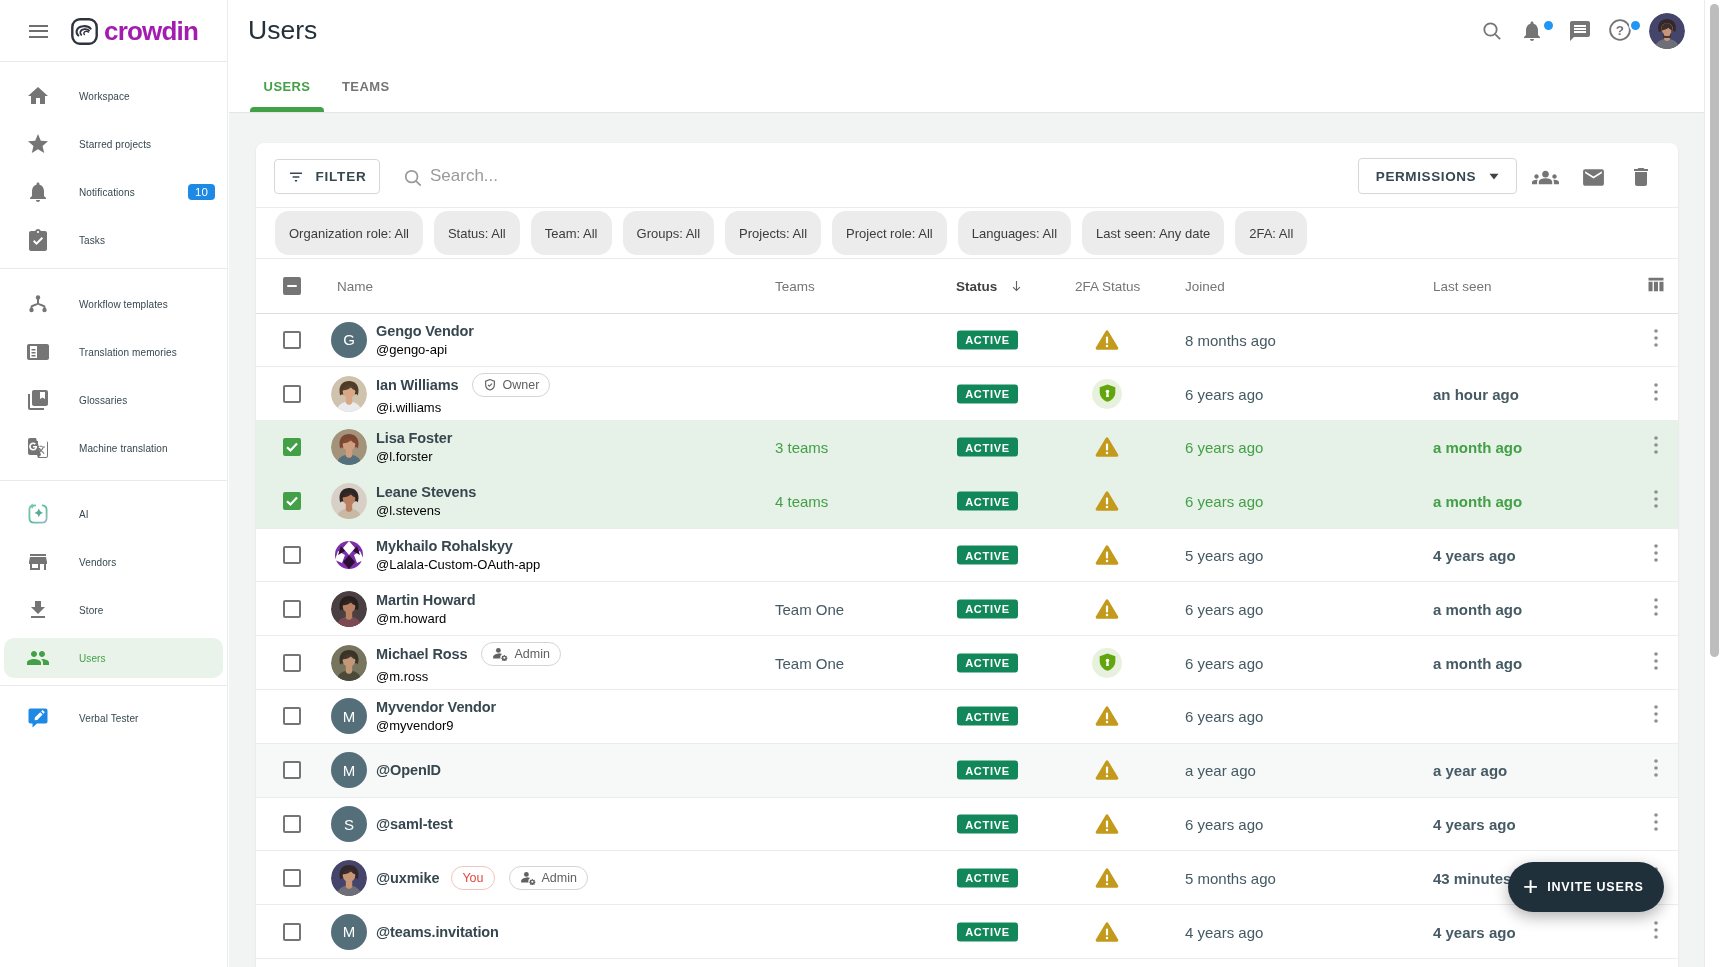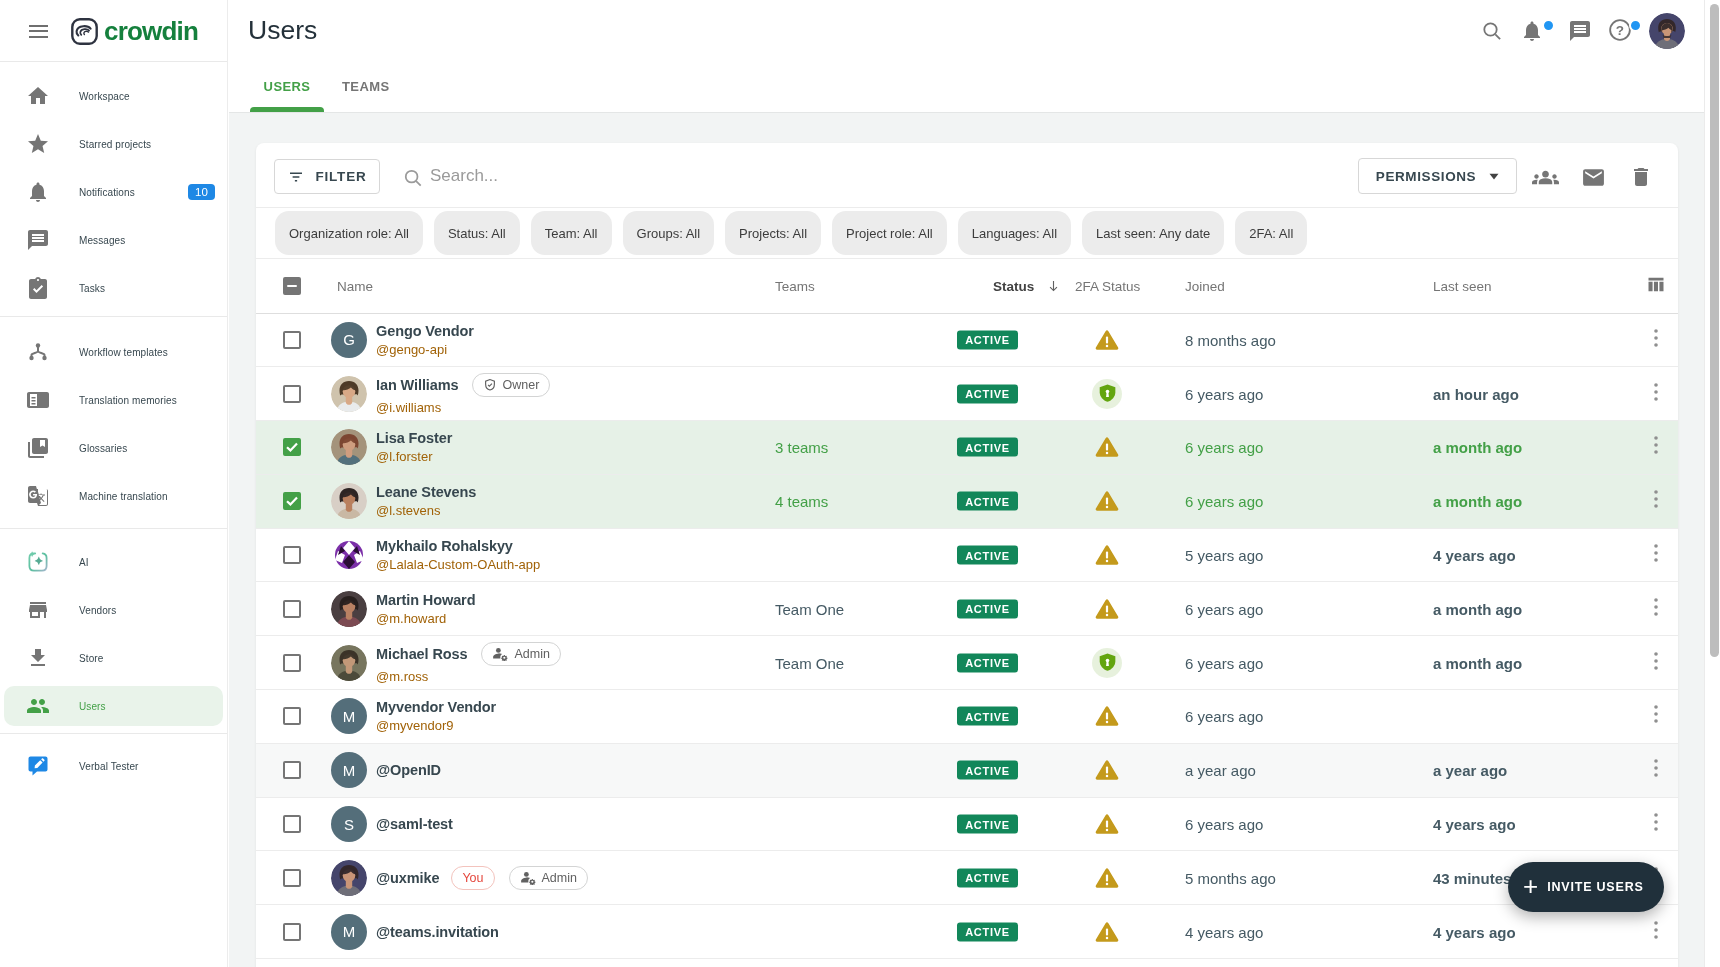--- a/index.html
+++ b/index.html
@@ -1,20 +1,20 @@
 <!DOCTYPE html>
 <html><head><meta charset="utf-8"><style>
 *{margin:0;padding:0;box-sizing:border-box;}
 html,body{width:1720px;height:967px;overflow:hidden;font-family:"Liberation Sans",sans-serif;background:#fff;}
 .sidebar{position:fixed;left:0;top:0;width:228px;height:967px;background:#fff;border-right:1px solid #ececec;z-index:20;}
 .logo-row{height:62px;border-bottom:1px solid #e9e9e9;position:relative;}
 .burger{position:absolute;left:29px;top:25px;width:19px;}
 .burger div{height:2px;background:#6f6f6f;margin-bottom:3.4px;}
 .lmark{position:absolute;left:71px;top:18px;}
-.lword{position:absolute;left:104px;top:16px;font-size:26px;font-weight:bold;color:#15803d;letter-spacing:-0.8px;}
+.lword{position:absolute;left:104px;top:16px;font-size:26px;font-weight:bold;color:#a21caf;letter-spacing:-0.8px;}
 .snav{padding-top:10px;}
 .nav{height:48px;display:flex;align-items:center;position:relative;}
 .nico{width:24px;height:24px;margin-left:26px;display:flex;}
 .nlabel{margin-left:29px;font-size:10px;letter-spacing:0.1px;}
 .nbadge{position:absolute;left:188px;top:50%;transform:translateY(-50%);background:#1e88e5;color:#fff;font-size:11.5px;padding:2px 7px;border-radius:4px;}
 .sdiv{height:1px;background:#e9e9e9;}
 .selitem{background:#e9f3ea;border-radius:10px;margin:0 4px;height:40px;margin-top:4px;margin-bottom:4px;}
 .selitem .nico{margin-left:22px;}
 .selitem .nlabel{margin-left:29px;}
 .hdr{position:fixed;left:229px;top:0;width:1475px;height:113px;background:#fff;z-index:10;border-bottom:1px solid #e4e6e6;}
@@ -44,21 +44,21 @@
 .cb .bar{width:10px;height:2.4px;background:#fff;border-radius:1px;}
 .row{height:53.8px;position:relative;border-bottom:1px solid #ececec;background:#fff;}
 .row.sel{background:#e6f1e7;}
 .row.hov{background:#f7f8f8;}
 .row .cb{position:absolute;left:27px;top:50%;transform:translateY(-50%);}
 .av{position:absolute;left:75px;top:50%;transform:translateY(-50%);width:36px;height:36px;}
 .av svg{display:block;border-radius:50%;}
 .nb{position:absolute;left:120px;top:50%;transform:translateY(-50%);}
 .nrow{display:flex;align-items:center;}
 .nm{font-size:14.5px;font-weight:bold;color:#37474f;white-space:nowrap;letter-spacing:-0.1px;}
-.hd{font-size:13px;color:#a16207;margin-top:3px;}
+.hd{font-size:13px;color:#000000;margin-top:3px;}
 .chip{height:24px;border:1px solid #d3d4d4;border-radius:12px;display:inline-flex;align-items:center;padding:8px 10px;font-size:12.5px;color:#616161;margin-left:14px;background:#fff;}
 .chip.you{color:#e5483e;border-color:#f3c3bd;margin-left:12px;}
 .col{position:absolute;top:50%;transform:translateY(-50%);font-size:15px;color:#455a64;white-space:nowrap;}
 .teams{left:519px;}
 .joined{left:929px;}
 .seen{left:1177px;font-weight:bold;}
 .sel .teams,.sel .joined,.sel .seen{color:#43a047;}
 .badge{position:absolute;left:701px;top:50%;transform:translateY(-50%);width:61px;height:19px;background:#12875a;border-radius:3px;color:#fff;font-size:11px;font-weight:bold;letter-spacing:.7px;display:flex;align-items:center;justify-content:center;}
 .twofa{position:absolute;left:851px;top:50%;transform:translate(-50%,-50%);display:flex;align-items:center;justify-content:center;}
 .kb{position:absolute;left:1398px;top:50%;transform:translateY(-50%);}
@@ -146,21 +146,21 @@
         <span class="fchip">2FA: All</span>
       </div>
     <div class="thead">
       <div class="hc" style="left:27px">
           <div class="cb ind">
             <div class="bar"></div>
           </div>
         </div>
       <div class="hc" style="left:81px">Name</div>
       <div class="hc" style="left:519px">Teams</div>
-      <div class="hc" style="left:737px;color:#424242;font-weight:bold">Status<svg width="15" height="15" viewBox="0 0 24 24" style="vertical-align:-3px;margin-left:12px">
+      <div class="hc" style="left:700px;color:#424242;font-weight:bold">Status<svg width="15" height="15" viewBox="0 0 24 24" style="vertical-align:-3px;margin-left:12px">
             <path fill="none" stroke="#616161" stroke-width="1.8" d="M12 4v15M6.5 13.8 12 19.3l5.5-5.5"></path>
           </svg></div>
       <div class="hc" style="left:819px">2FA Status</div>
       <div class="hc" style="left:929px">Joined</div>
       <div class="hc" style="left:1177px">Last seen</div>
       <div class="hc" style="left:1390px"><svg width="20" height="20" viewBox="0 0 24 24">
             <path fill="#757575" d="M3 4h18v3.2H3zm0 4.8h4.9V20H3zm6.5 0h4.9V20H9.5zm6.6 0H21V20h-4.9z"></path>
           </svg></div>
     </div>
     <div class="row">
@@ -655,28 +655,20 @@
           <svg width="24" height="24" viewBox="0 0 24 24" style="">
             <path fill="#757575" d="M12 22c1.1 0 2-.9 2-2h-4c0 1.1.9 2 2 2zm6-6v-5c0-3.07-1.63-5.64-4.5-6.32V4c0-.83-.67-1.5-1.5-1.5S10.5 3.17 10.5 4v.68C7.64 5.36 6 7.92 6 11v5l-2 2v1h16v-1z"></path>
           </svg>
         </span>
         <span class="nlabel" style="color:#37474f">Notifications</span>
         <span class="nbadge">10</span>
       </div>
       <div class="nav">
         <span class="nico">
           <svg width="24" height="24" viewBox="0 0 24 24" style="">
-            <path fill="#757575" d="M20 2H4c-1.1 0-2 .9-2 2v18l4-4h14c1.1 0 2-.9 2-2V4c0-1.1-.9-2-2-2zm-2 12H6v-2h12zm0-3H6V9h12zm0-3H6V6h12z"></path>
-          </svg>
-        </span>
-        <span class="nlabel" style="color:#37474f">Messages</span>
-      </div>
-      <div class="nav">
-        <span class="nico">
-          <svg width="24" height="24" viewBox="0 0 24 24" style="">
             <path fill="#757575" d="M19 3h-4.18C14.4 1.84 13.3 1 12 1c-1.3 0-2.4.84-2.82 2H5c-1.1 0-2 .9-2 2v16c0 1.1.9 2 2 2h14c1.1 0 2-.9 2-2V5c0-1.1-.9-2-2-2zm-7 0c.55 0 1 .45 1 1s-.45 1-1 1-1-.45-1-1 .45-1 1-1zm-1.5 14L7 13.5l1.41-1.41 2.09 2.09 5.18-5.18L17.09 10.41z"></path>
           </svg>
         </span>
         <span class="nlabel" style="color:#37474f">Tasks</span>
       </div>
       <div class="sdiv" style="margin:4px 0 11px"></div>
       <div class="nav">
         <span class="nico">
           <svg width="24" height="24" viewBox="0 0 24 24" style="">
             <g fill="none" stroke="#757575" stroke-width="2">

